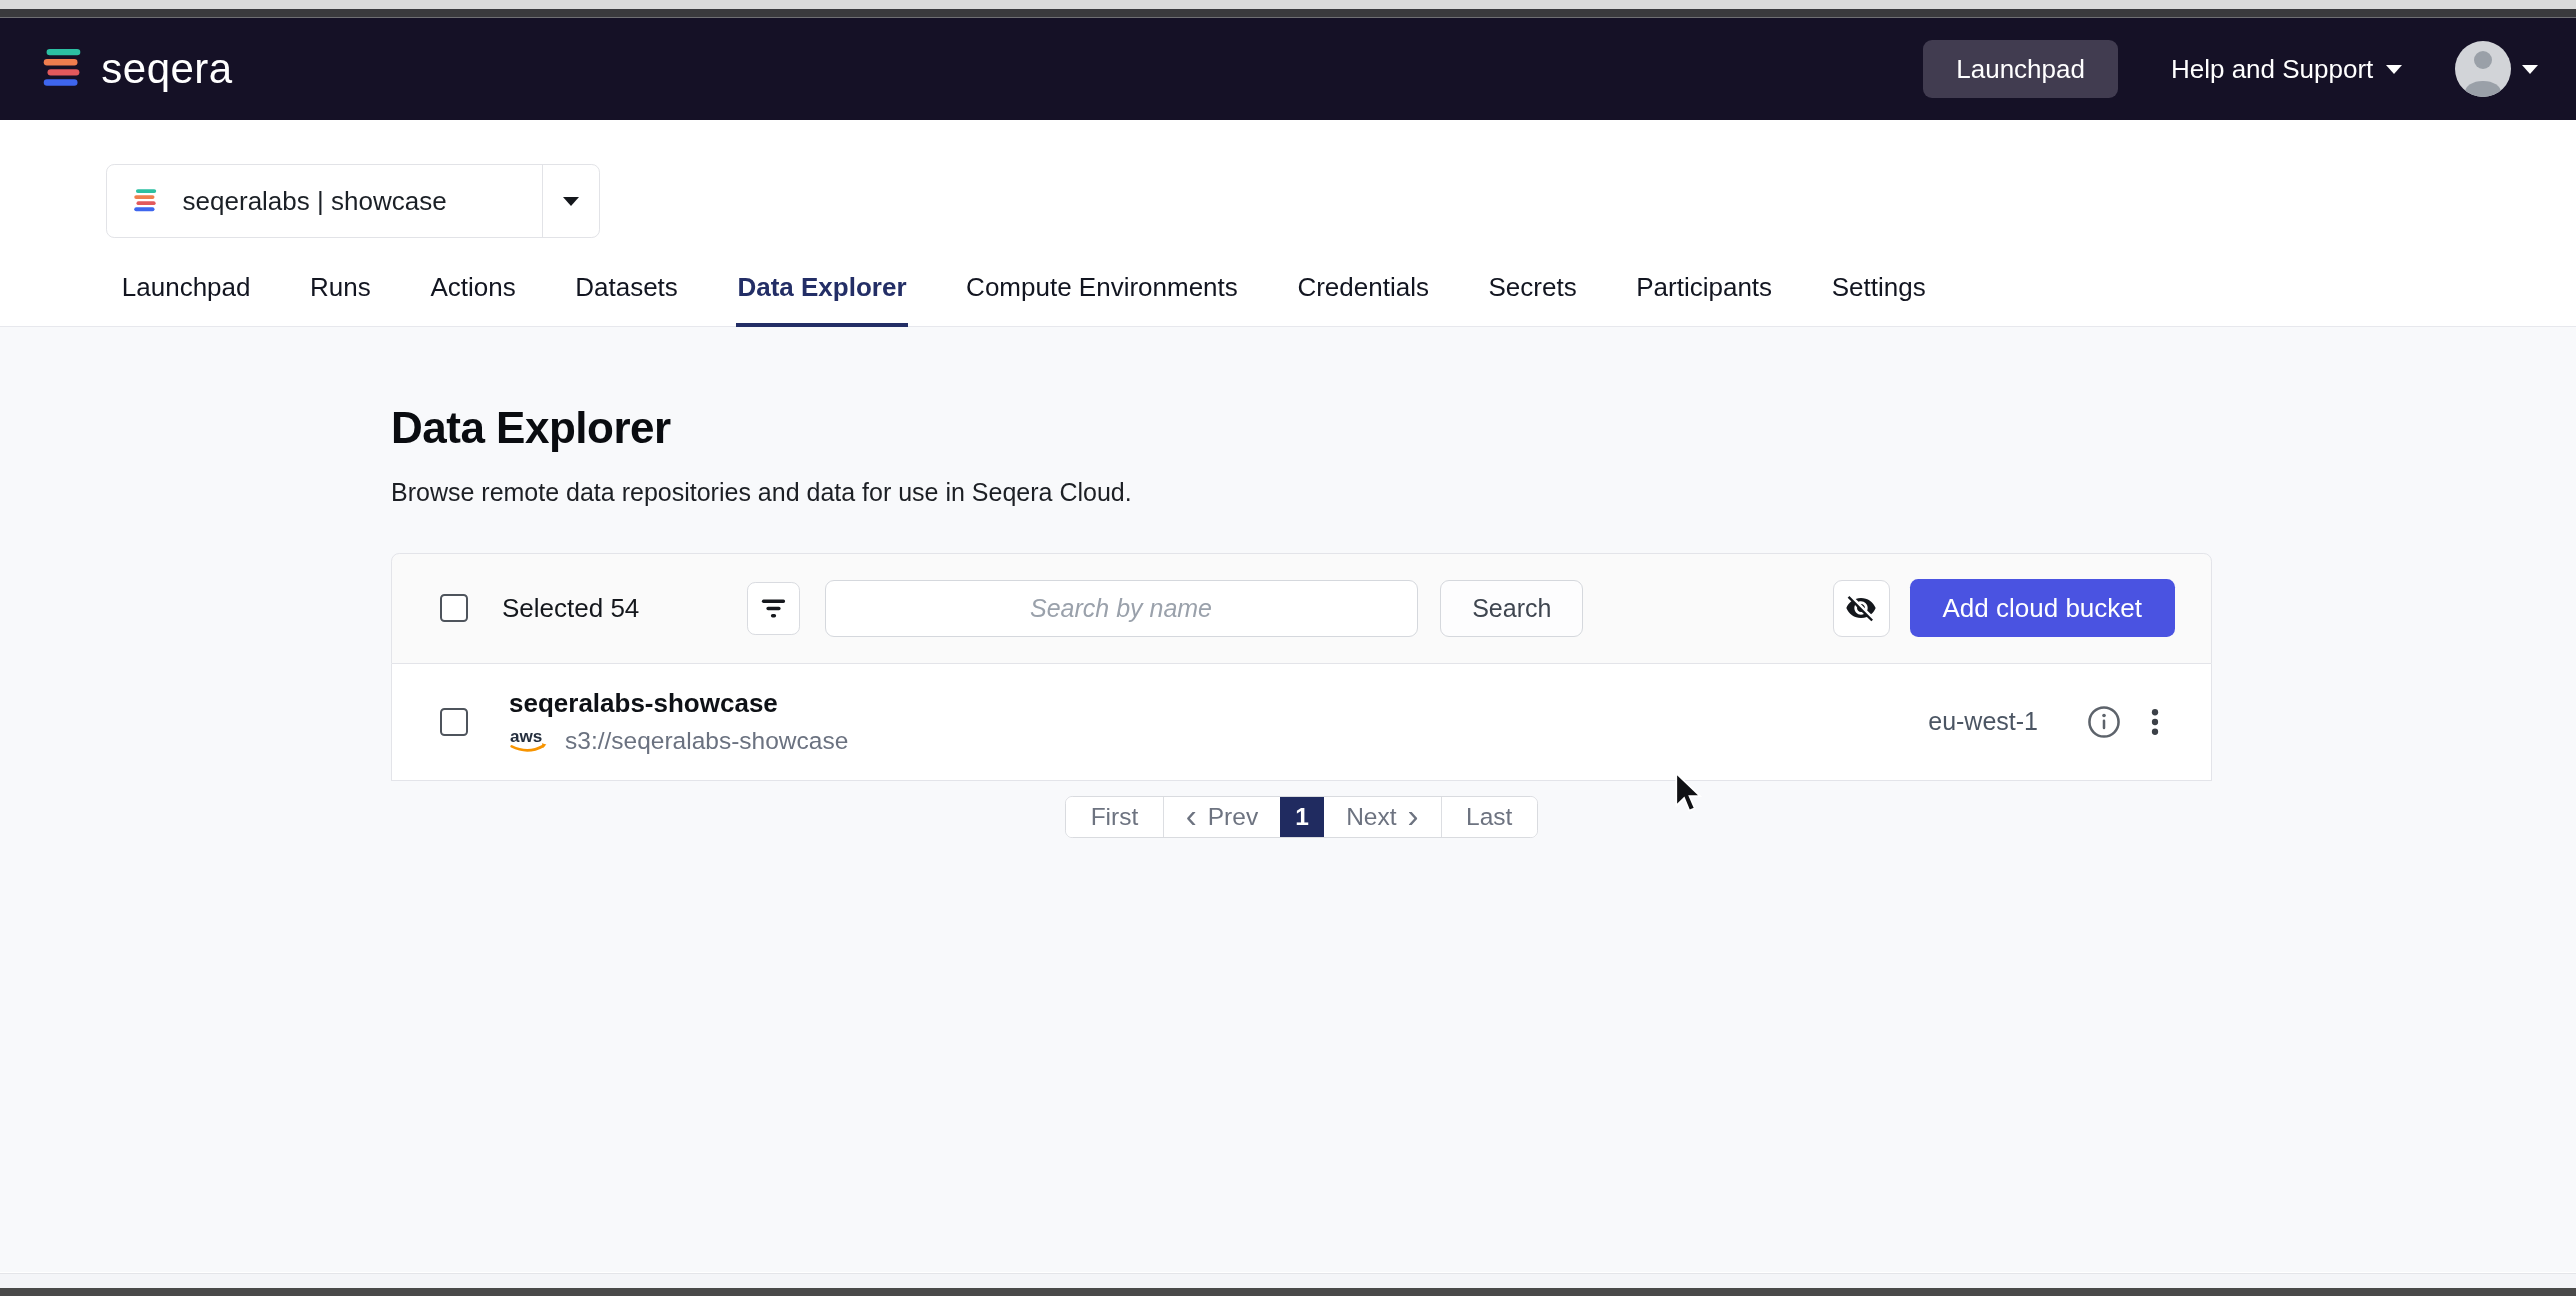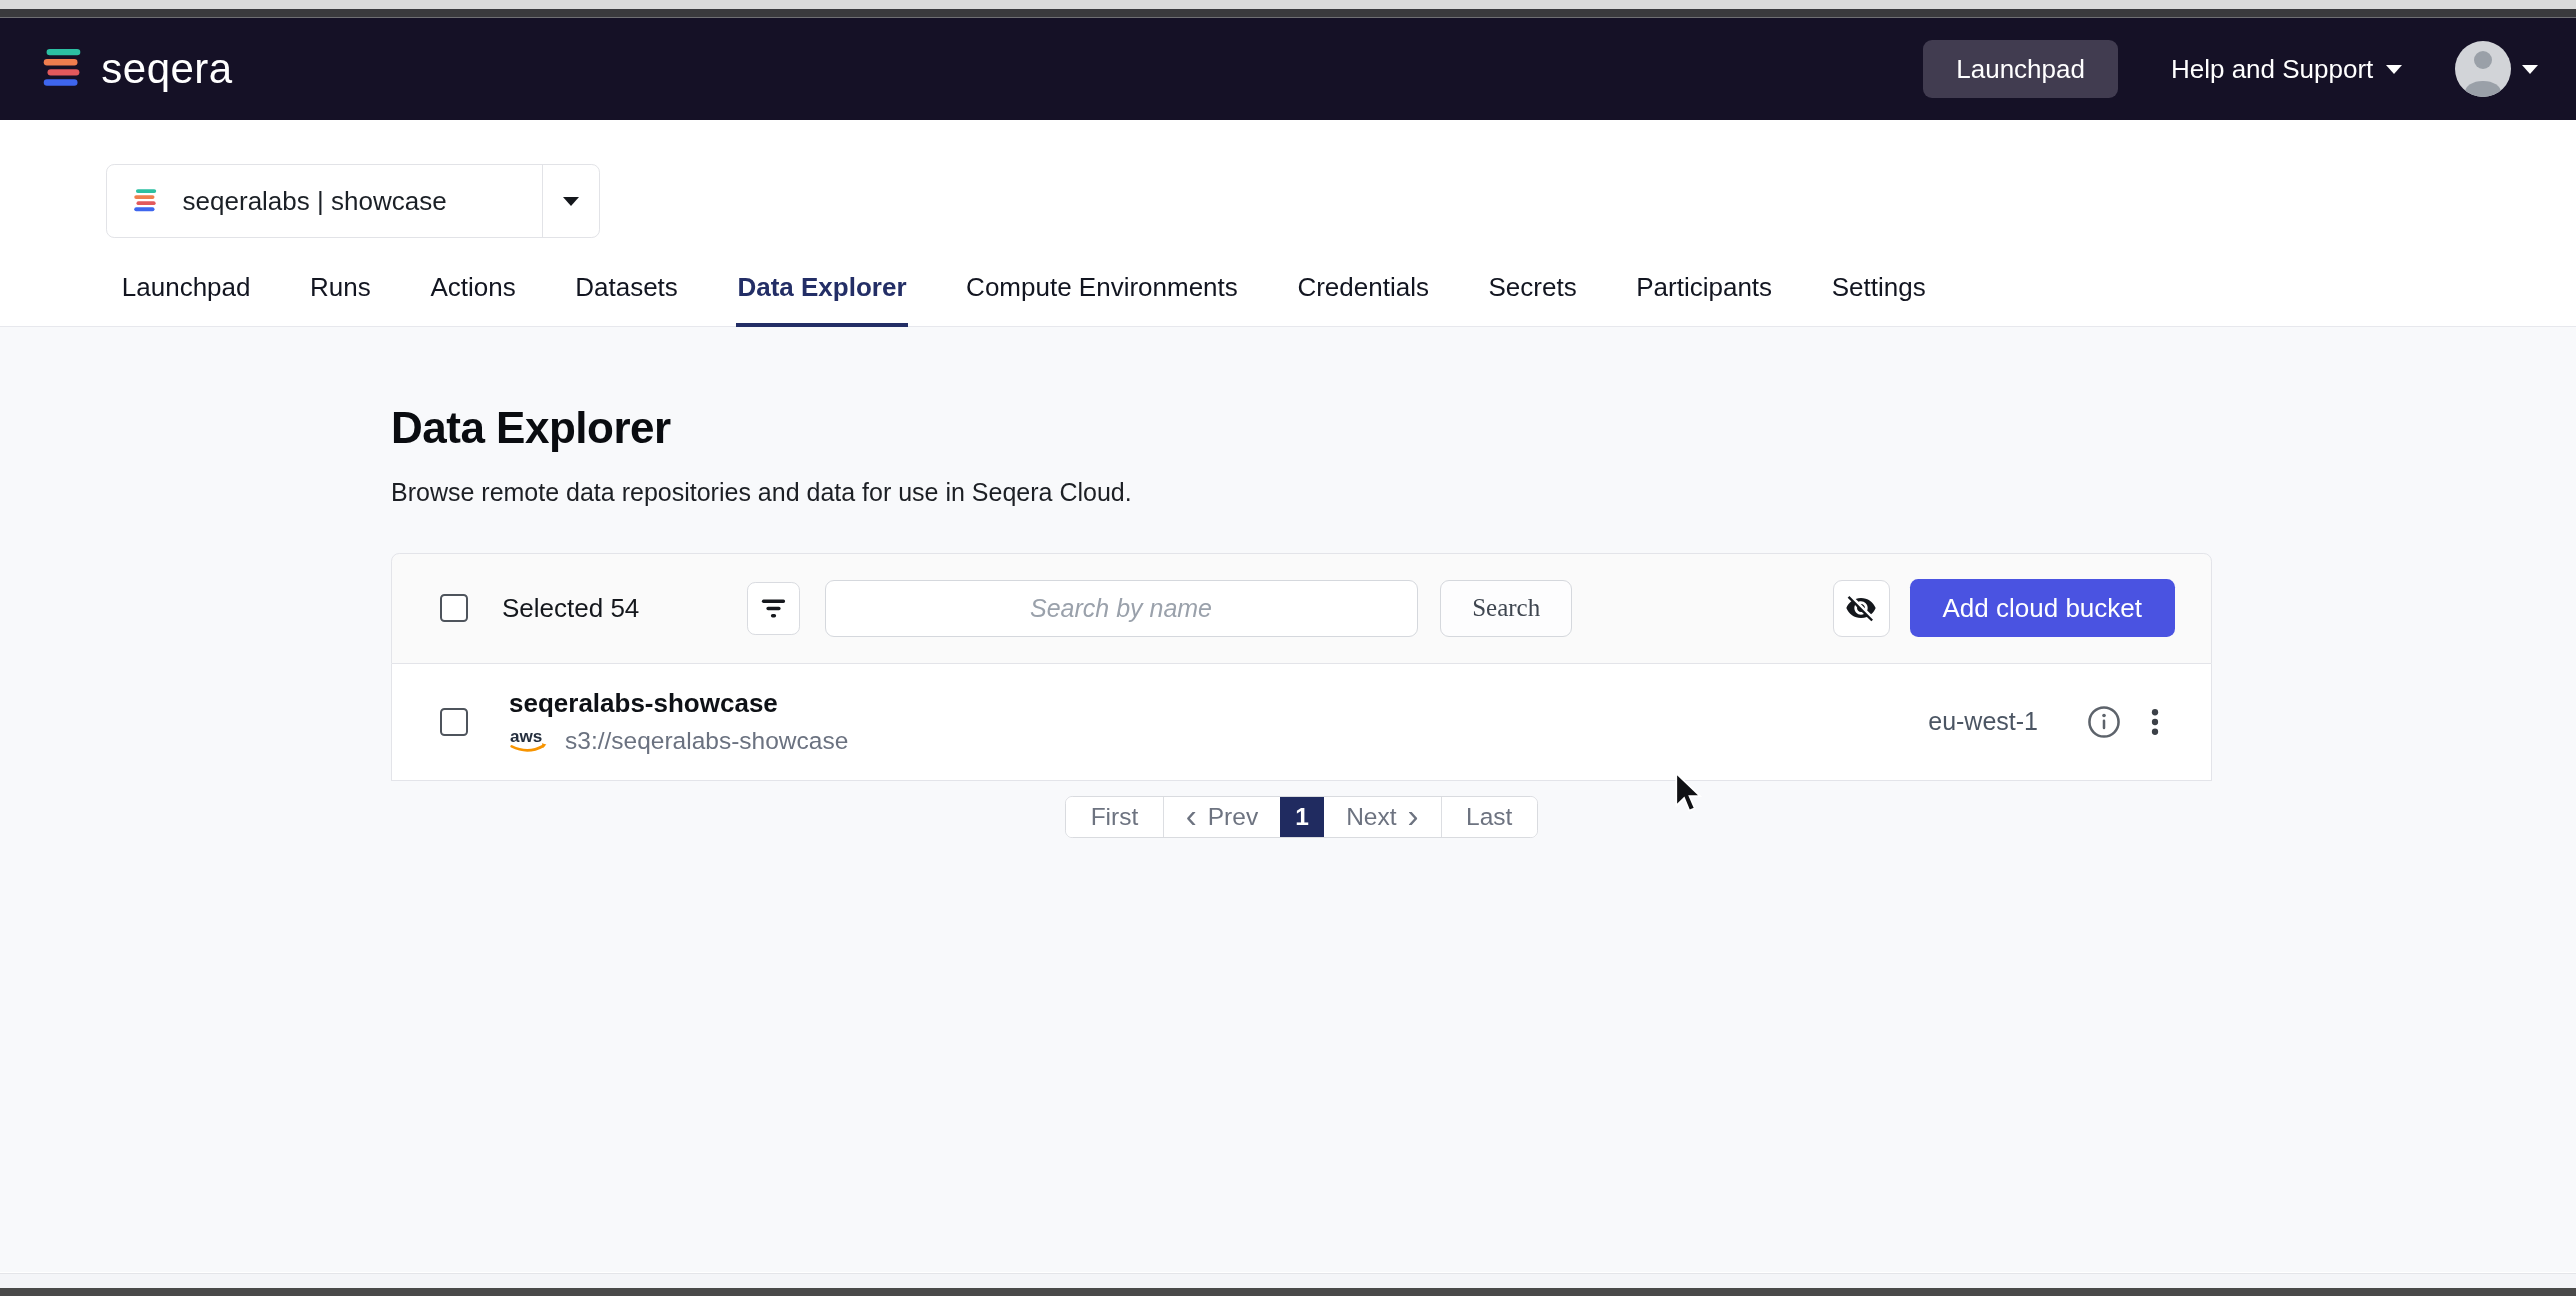--- a/index.html
+++ b/index.html
@@ -47,21 +47,21 @@
   .toolbar { height:111px; background:#fafafa; border:0.9px solid #e3e4e9; border-radius:8.2px 8.2px 0 0;
              display:flex; align-items:center; padding:0 36px 0 48px; }
   .checkbox { width:28px; height:28px; border:2.3px solid #4e545c; border-radius:4.5px; background:#fff; flex:none; cursor:pointer; }
   .selected-label { margin-left:34px; font-size:26px; color:#14171c; width:145px; }
   .icon-btn { background:#fff; border:0.9px solid #d9dbe0; border-radius:8.2px; display:flex; align-items:center; justify-content:center; cursor:pointer; flex:none; }
   .filter-btn { margin-left:100px; width:53px; height:53px; }
   .search-input { margin-left:24.5px; width:593px; height:57px; border:0.9px solid #d5d8dd; border-radius:9px;
                   background:#fff; padding:0 23.6px; font-size:25px; font-family:inherit; color:#14171c;text-align:center; }
   .search-input::placeholder { font-style:italic; color:#9aa1ab; }
   .search-btn { margin-left:22.7px; height:57px; padding:0 31px; background:#fdfdfe; border:0.9px solid #d5d8dd;
-                border-radius:9px; font-size:25px; color:#3f4650; font-family:Liberation Serif, serif; cursor:pointer; }
+                border-radius:9px; font-size:25px; color:#3f4650; font-family:Liberation Sans, sans-serif; cursor:pointer; }
   .toolbar-spacer, .row-spacer { flex:1; }
   .eye-btn { width:57px; height:57px; border-radius:9px; }
   .add-btn { margin-left:20px; height:58px; padding:0 33px; background:#4a53e1; color:#fff; border:none;
              border-radius:8.2px; font-size:26px; font-family:inherit; cursor:pointer; }
 
   .bucket-row { height:117px; background:#fff; border:0.9px solid #e3e4e9; border-top:none;
                 display:flex; align-items:center; padding:0 31px 0 48px; }
   .bucket-info { margin-left:41px; display:flex; flex-direction:column; gap:7px; }
   .bucket-name { font-size:26px; font-weight:700; color:#0e1116; }
   .bucket-uri-line { display:flex; align-items:center; gap:11px; }

